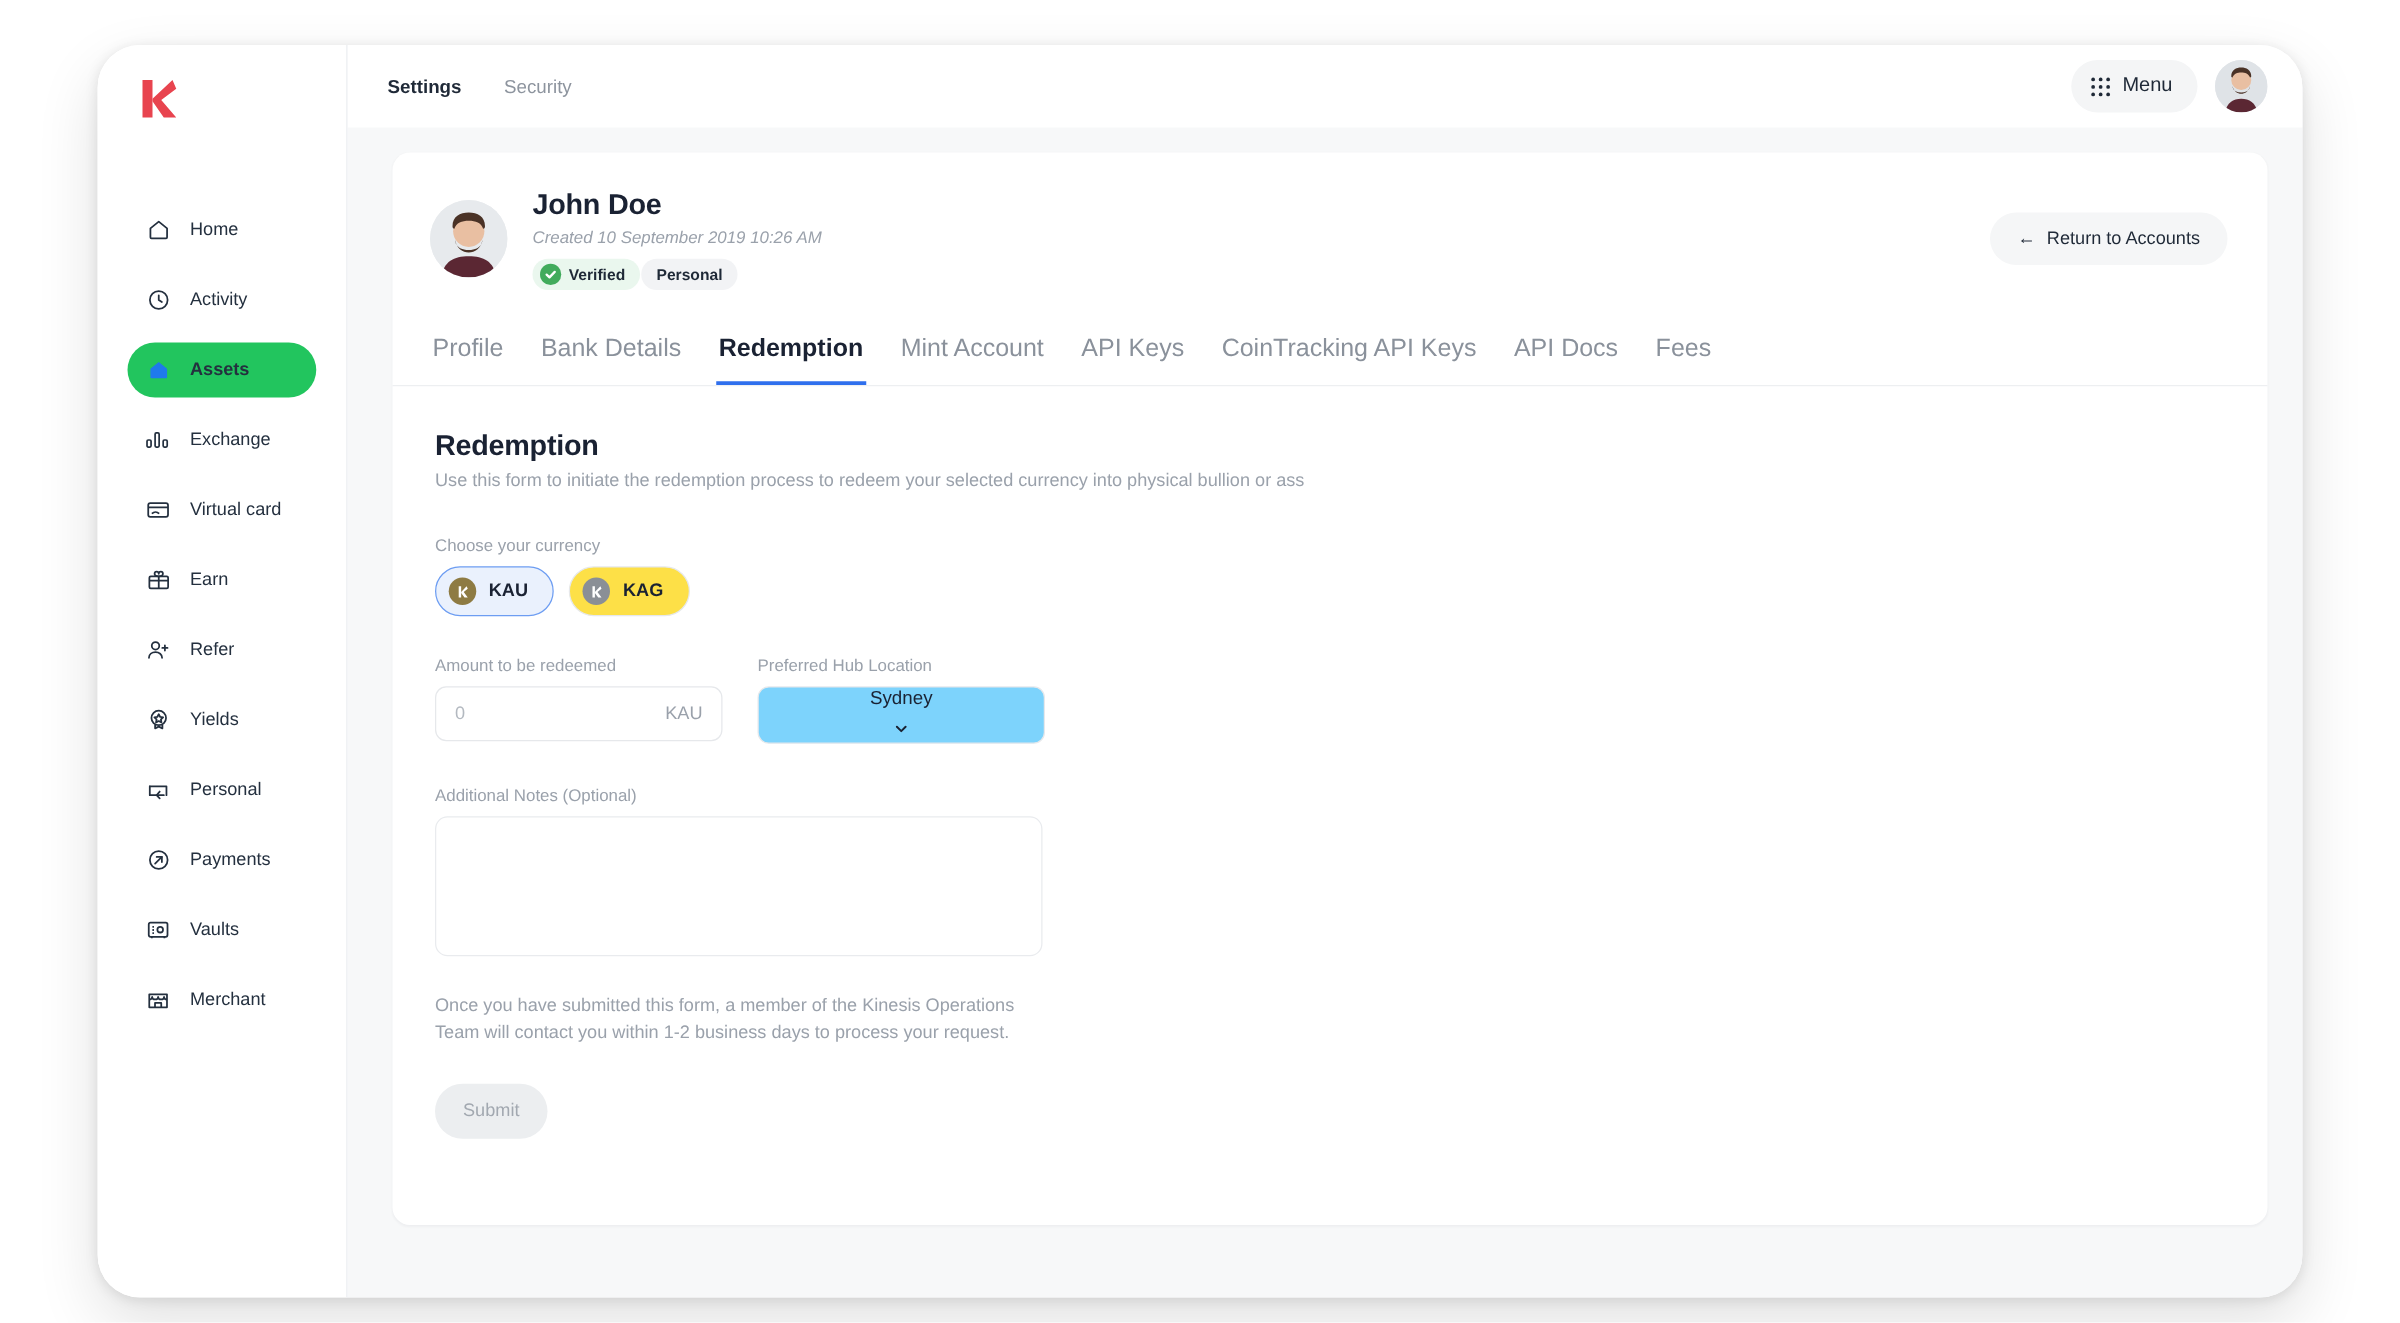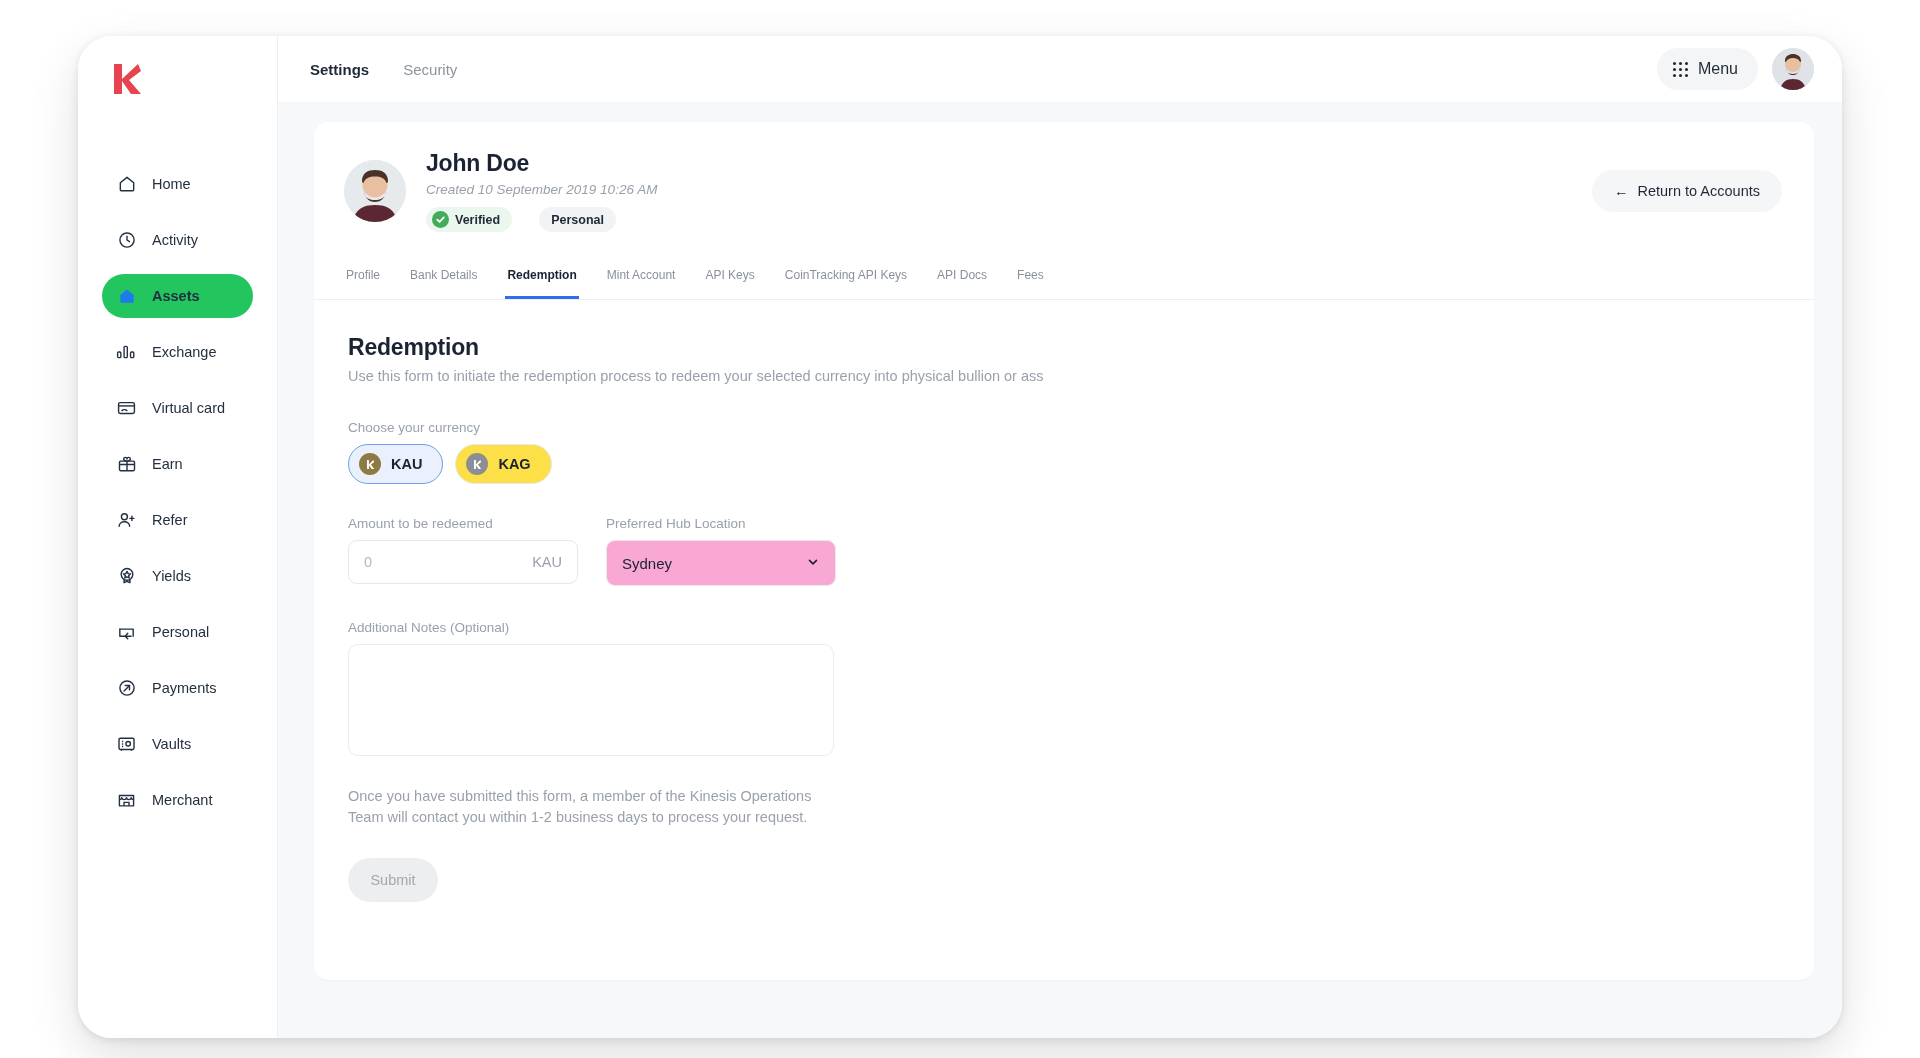--- a/index.html
+++ b/index.html
@@ -134,21 +134,21 @@
   .profile-pic {
     width: 62px; height: 62px; border-radius: 50%;
     flex: 0 0 62px; overflow: hidden; background: #eceef0;
     position: relative;
   }
   .profile-meta { margin-left: 20px; }
   .profile-name {
     font-size: 23px; font-weight: 700; color: #1a2233; letter-spacing: -0.2px;
   }
   .profile-created { font-size: 13.5px; color: #9aa1ab; margin-top: 5px; font-style: italic; }
-  .badges { display: flex; gap: 27px; margin-top: 10px; align-items: center; }
+  .badges { display: flex; gap: 1px; margin-top: 10px; align-items: center; }
   .badge {
     display: inline-flex; align-items: center; gap: 6px;
     height: 25px; padding: 0 12px; border-radius: 13px;
     font-size: 12.5px; font-weight: 600;
   }
   .badge.verified { background: #eaf7ee; color: #1f2937; padding-left: 6px; }
   .badge.personal { background: #f2f3f5; color: #1f2937; }
   .check-circle {
     width: 17px; height: 17px; border-radius: 50%;
     background: #42ab5c; display: flex; align-items: center; justify-content: center;
@@ -164,21 +164,21 @@
   }
 
   .tabbar {
     display: flex;
     gap: 26px;
     padding: 0 32px 0 30px;
     border-bottom: 1px solid #edeff1;
     align-items: flex-end;
   }
   .tab {
-    font-size: 12px;
+    font-size: 20px;
     color: #8a919b;
     padding: 10px 2px 14px 2px;
     cursor: pointer;
     border-bottom: 3px solid transparent;
     white-space: nowrap;
     text-align: center;
   }
   .tab.active {
     color: #1a2233;
     font-weight: 700;
@@ -231,25 +231,26 @@
   .input-box input {
     border: 0; outline: 0; flex: 1; font-size: 14.5px;
     font-family: "Liberation Sans", sans-serif; color: #1a2233;
     min-width: 0; background: transparent;
   }
   .input-box input::placeholder { color: #b3b9c0; }
   .suffix { color: #9aa1ab; font-size: 14.5px; }
   .select-box {
     width: 230px; height: 46px;
     border: 1px solid #e6e8eb; border-radius: 9px;
-    background: #f9a8d4;
+    background: #7dd3fc;
     display: flex; align-items: center; justify-content: space-between;
     padding: 0 15px;
     font-size: 15px; color: #1a2233;
     cursor: pointer;
+    flex-direction: column;
   }
 
   .notes-wrap { margin-top: 34px; }
   .textarea-box {
     width: 486px; height: 112px;
     border: 1px solid #e9ebee; border-radius: 10px;
     background: #fff;
   }
   .textarea-box textarea {
     width: 100%; height: 100%; border: 0; outline: 0; resize: none;

